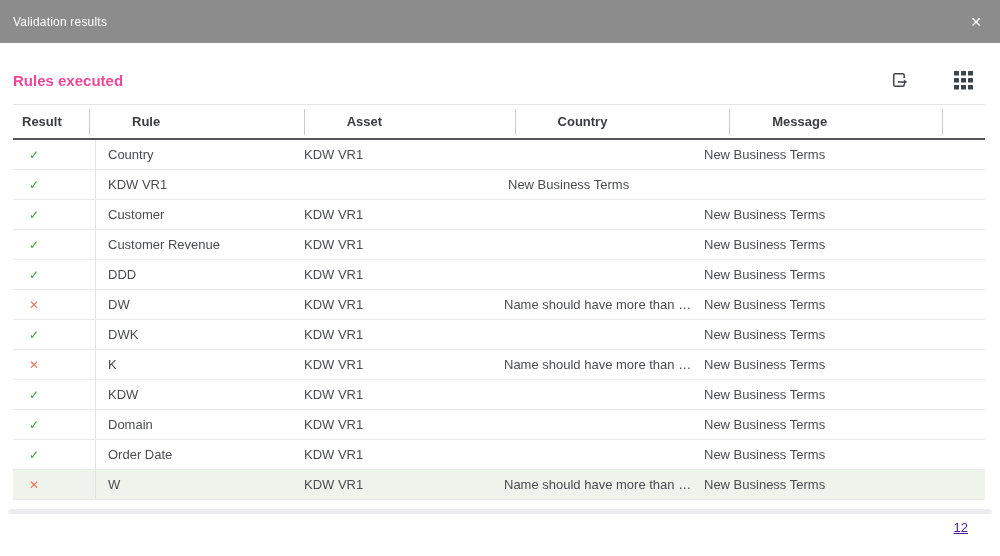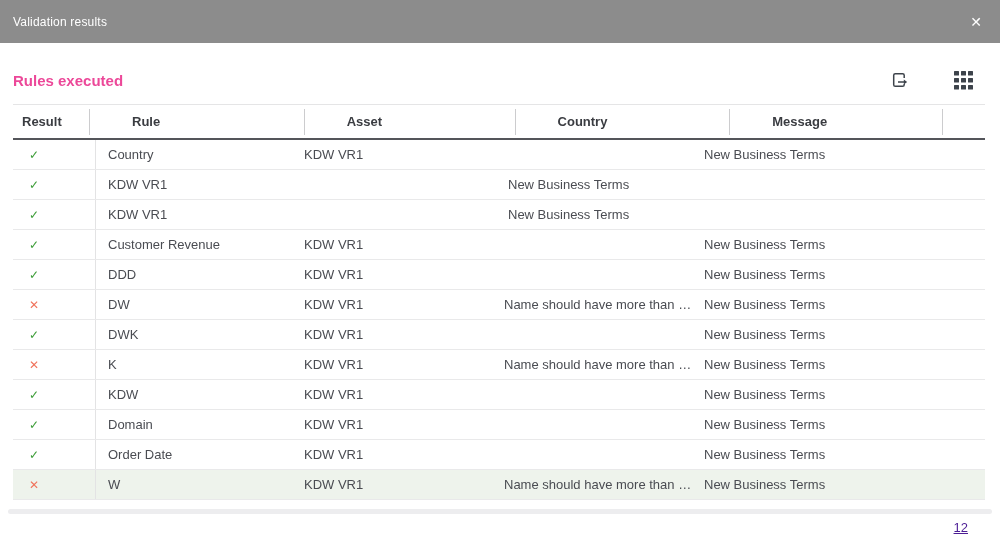--- a/index.html
+++ b/index.html
@@ -117,20 +117,21 @@
         </div>
       <div class="td w-rule">KDW VR1</div>
       <div class="td w-message"></div>
       <div class="td w-domain">New Business Terms</div>
       <div class="td w-end"></div>
     </div>
       <div class="row" style="">
       <div class="td w-result">
           <span class="glyph pass">✓</span>
         </div>
+      <div class="td w-asset">Customer</div>
       <div class="td w-rule">KDW VR1</div>
       <div class="td w-message"></div>
       <div class="td w-domain">New Business Terms</div>
       <div class="td w-end"></div>
     </div>
       <div class="row" style="">
       <div class="td w-result">
           <span class="glyph pass">✓</span>
         </div>
       <div class="td w-asset">Customer Revenue</div>

